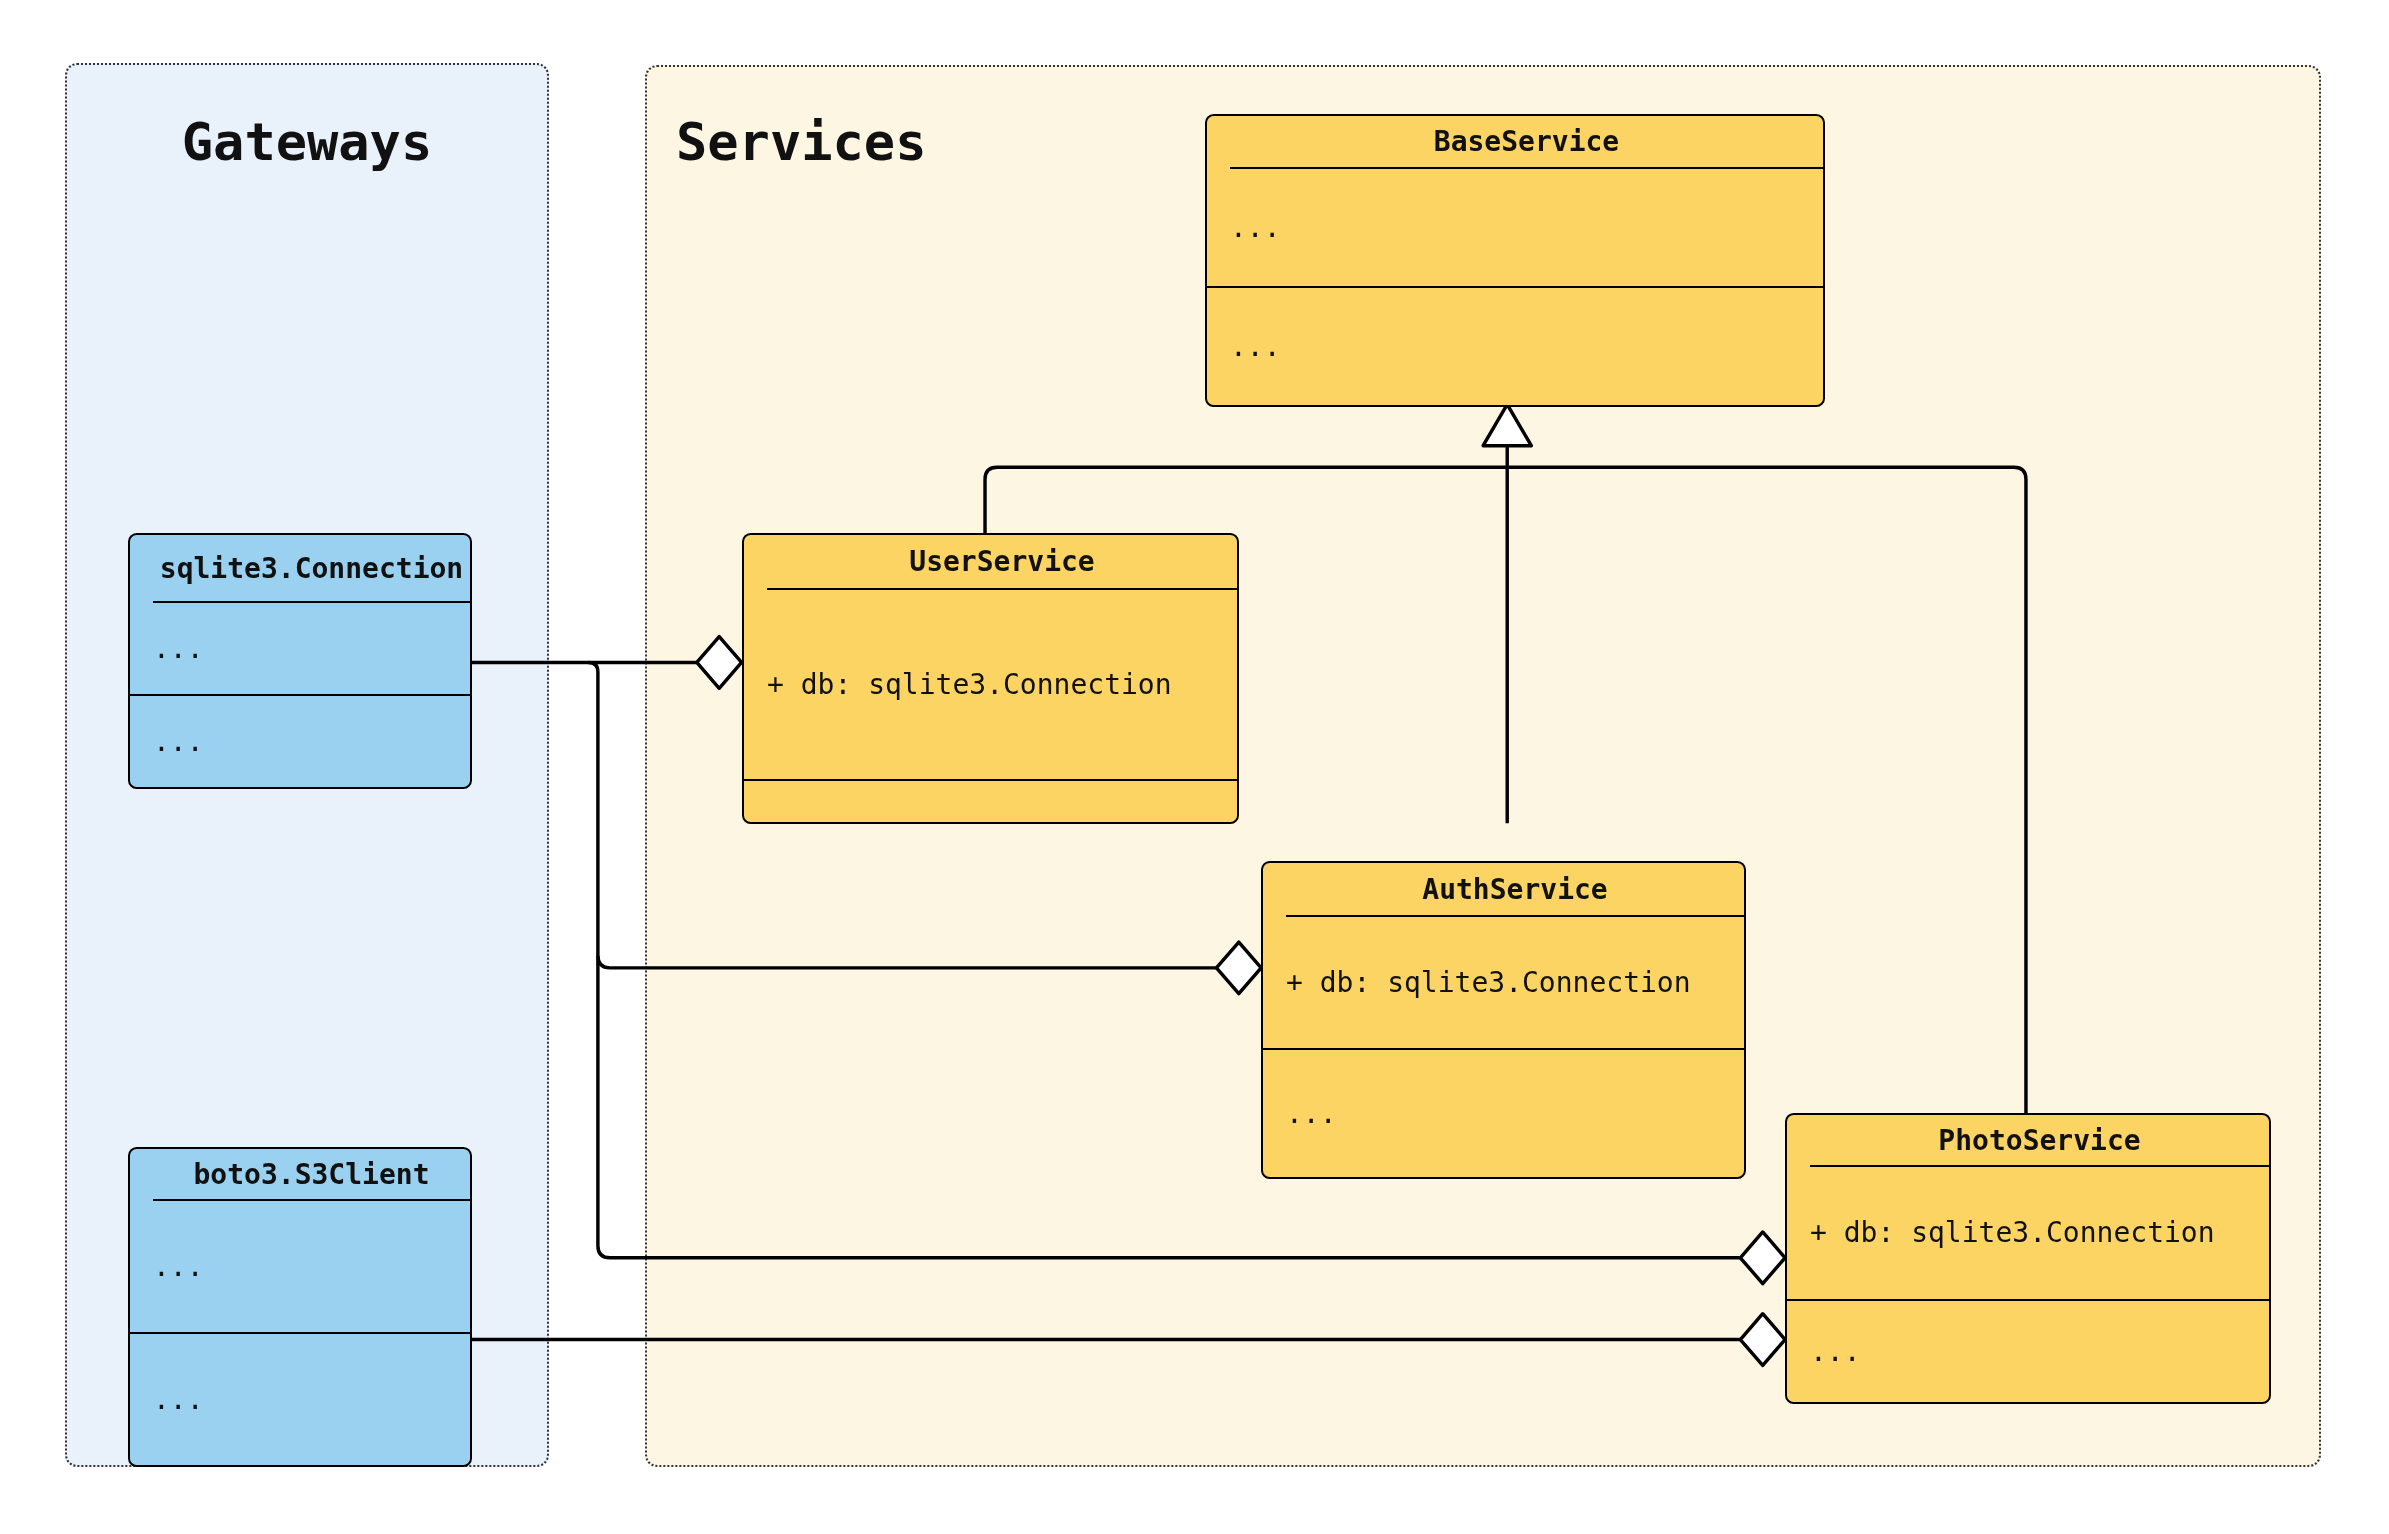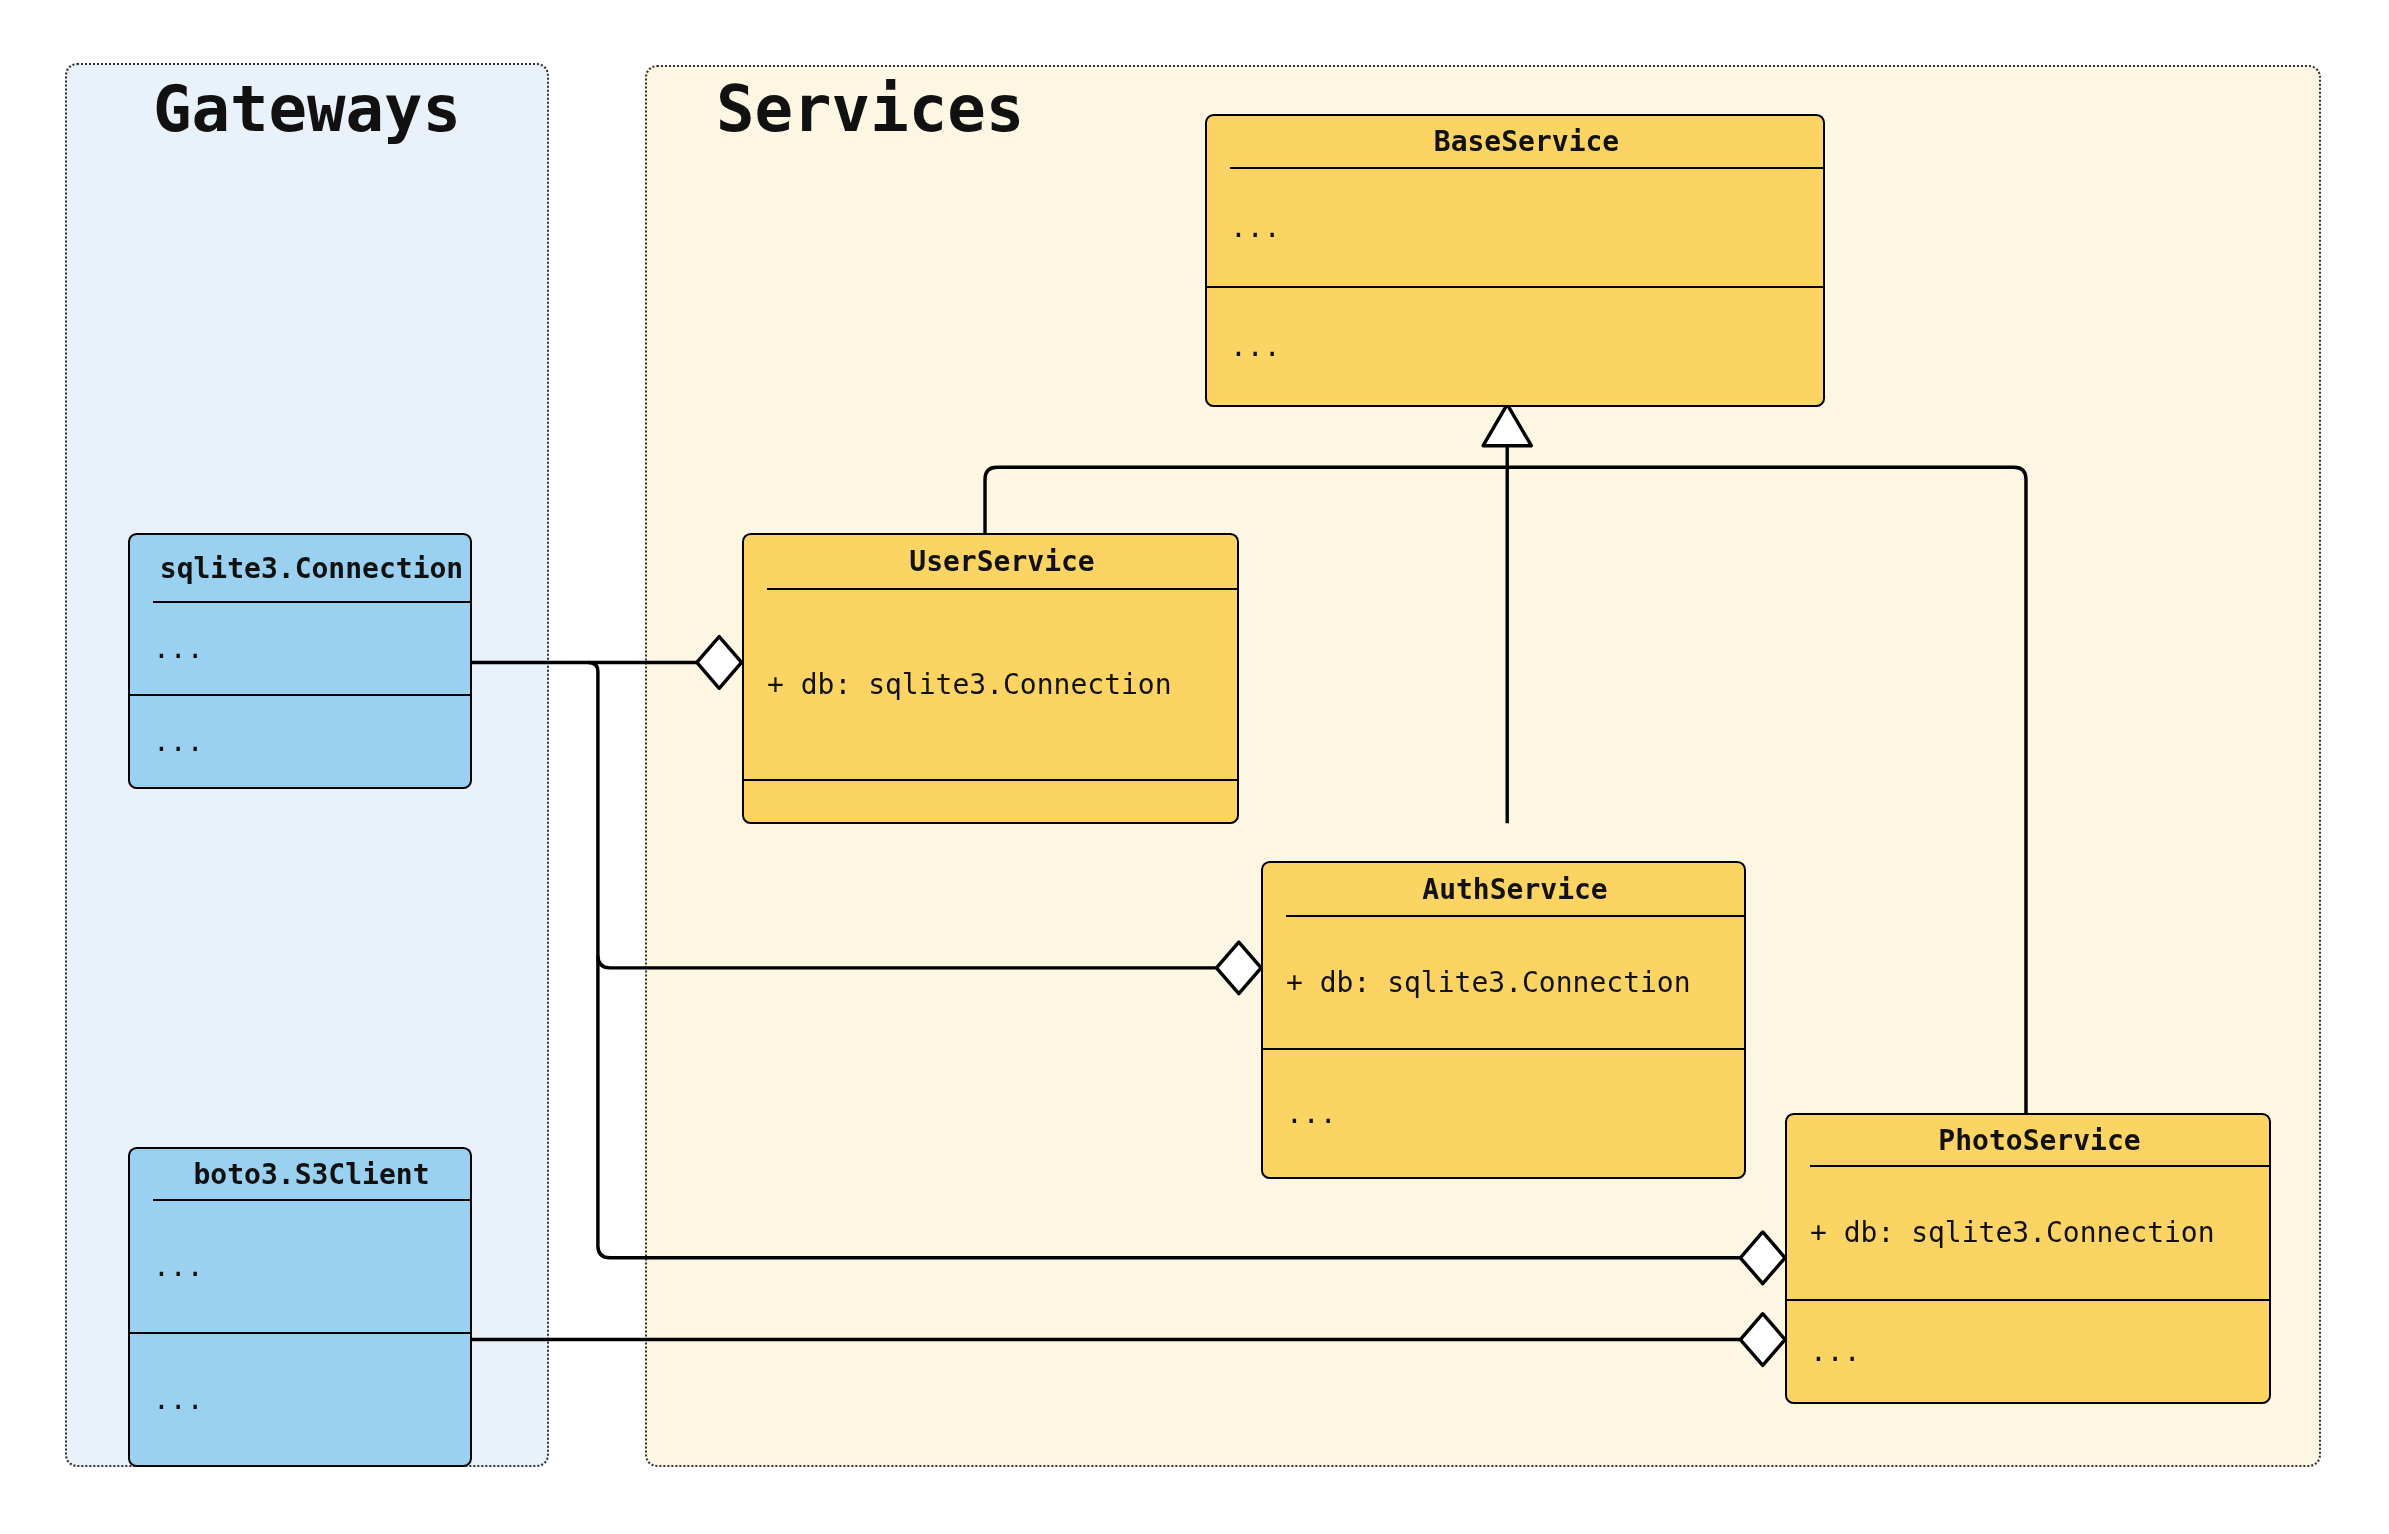--- a/index.html
+++ b/index.html
@@ -33,26 +33,27 @@
     left: 65px; top: 63px; width: 484px; height: 1404px;
     background: var(--gateways-panel-bg);
   }
   .panel-services {
     left: 645px; top: 65px; width: 1676px; height: 1402px;
     background: var(--services-panel-bg);
   }
   .panel-title {
     position: absolute;
     font-weight: bold;
-    font-size: 64px;
+    font-size: 52px;
     line-height: 1.1;
     white-space: nowrap;
+    margin-top: 40px;
   }
   .panel-title-gateways { left: 65px; top: 74px; width: 484px; text-align: center; }
-  .panel-title-services { left: 716px; top: 74px; }
+  .panel-title-services { left: 676px; top: 74px; }
 
   
   .class-box {
     position: absolute;
     border: 2.6px solid var(--line-color);
     border-radius: 8.6px;
     overflow: hidden;
     display: flex;
     flex-direction: column;
     font-size: 28px;

